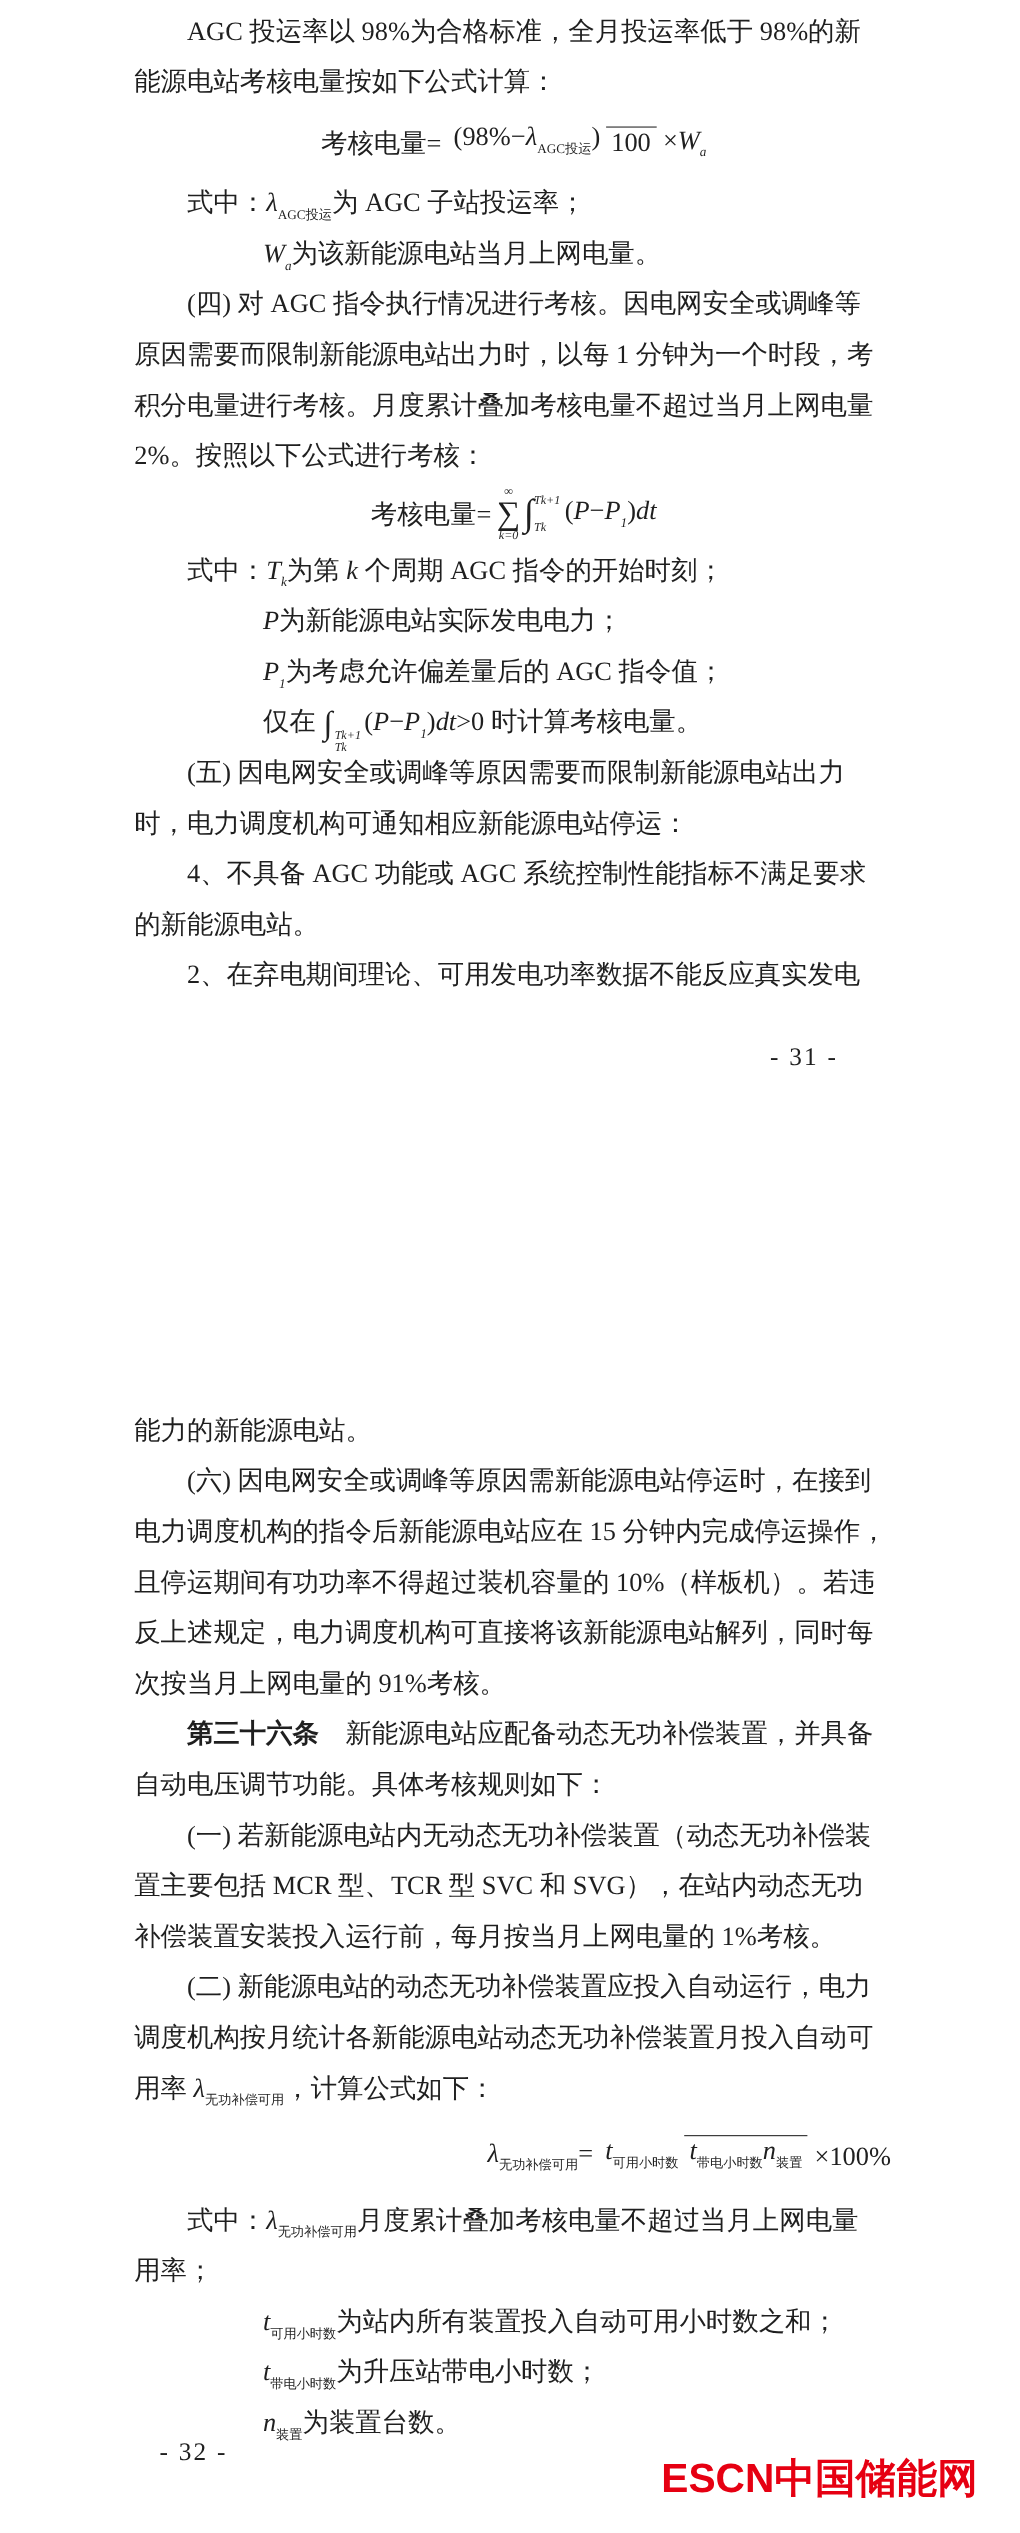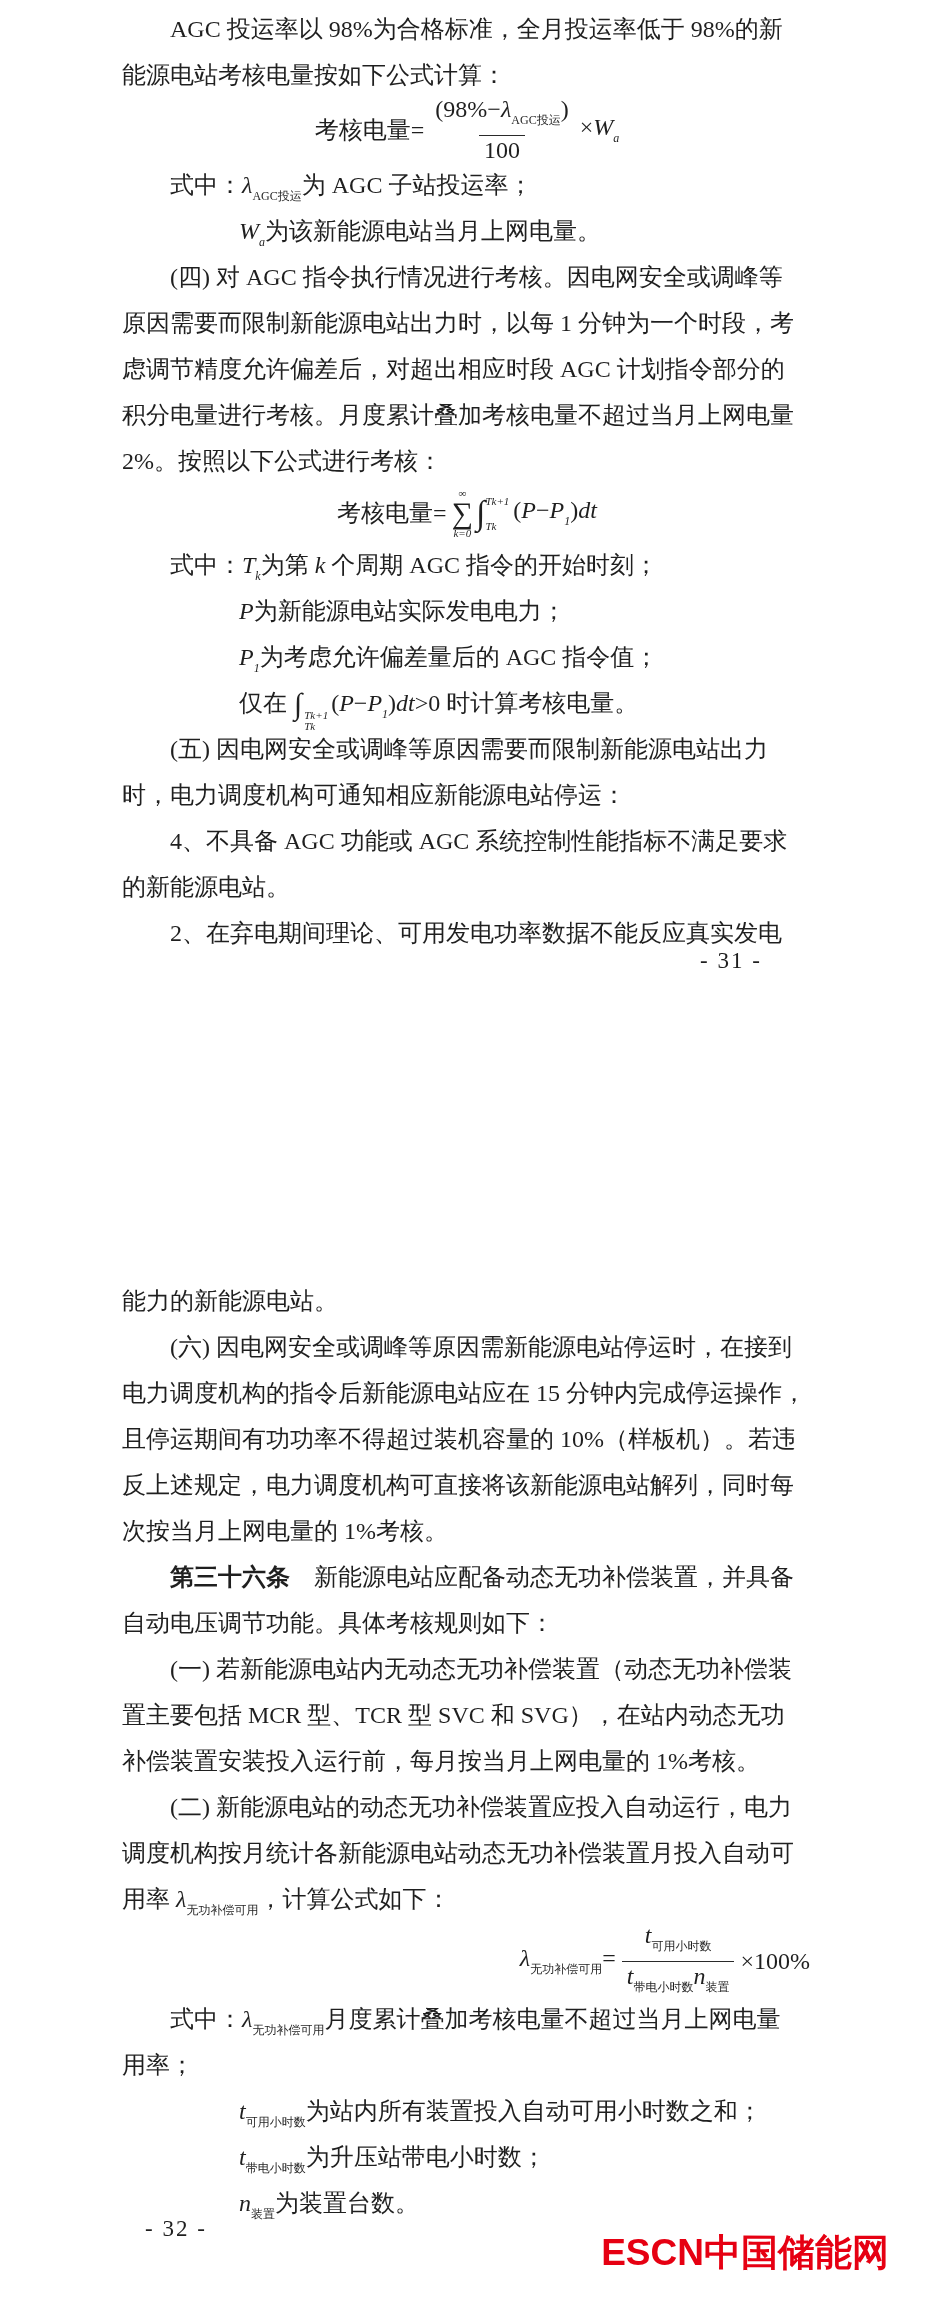--- a/index.html
+++ b/index.html
@@ -20,21 +20,21 @@
   .isub { font-style:italic; font-size:12px; vertical-align:-7px; }
   .bigint { font-size:30px; font-style:italic; vertical-align:-3px; padding:0 1px; }
   .tstack { display:inline-flex; flex-direction:column; align-items:flex-start;
             vertical-align:-8px; font-size:11px; font-style:italic; line-height:11px; margin:0 3px 0 1px; }
   
   .formula { display:flex; justify-content:center; align-items:center; font-size:24px; }
   .f1 { height:64px; }
   .f2 { height:58px; }
   .f3 { height:70px; margin-top:4px;justify-content:flex-end; }
   .fpart { padding:0 2px;font-family:Liberation Serif, serif; }
-  .frac { display:inline-flex; flex-direction:column; align-items:center; margin:0 4px; }
+  .frac { display:inline-flex; flex-direction:row; align-items:center; margin:0 4px; }
   .frac .num, .frac .den { line-height:29px; padding:0 5px; }
   .frac .den { border-top:1.6px solid #2a2a2a; }
   .sig { display:inline-flex; flex-direction:column; align-items:center; line-height:1; margin:0 3px; }
   .sig .lim { font-size:11px; line-height:12px; font-style:italic; }
   .sig .g { font-size:30px; line-height:28px; font-style:normal; }
   .intw { display:inline-flex; align-items:center; margin-right:2px; }
   .intw .g { font-size:34px; line-height:34px; font-style:italic; }
   .intw .lims { display:inline-flex; flex-direction:column; justify-content:space-between;
                 height:36px; font-size:11px; font-style:italic; line-height:11px; transform:translateY(1px); }
   
@@ -60,21 +60,20 @@
       <span class="num"><span>(98%−</span><span class="i">λ</span><span class="sub">AGC投运</span><span>)</span></span>
       <span class="den"><span>100</span></span>
     </span>
     <span class="fpart"><span>×</span><span class="i">W</span><span class="isub">a</span></span>
   </div>
 
   <div class="line ind1"><span>式中：</span><span class="i">λ</span><span class="sub">AGC投运</span><span>为 AGC 子站投运率；</span></div>
   <div class="line ind2"><span class="i">W</span><span class="isub">a</span><span>为该新能源电站当月上网电量。</span></div>
   <div class="line ind1"><span>(四) 对 AGC 指令执行情况进行考核。因电网安全或调峰等</span></div>
   <div class="line"><span>原因需要而限制新能源电站出力时，以每 1 分钟为一个时段，考</span></div>
-  <div class="line"><span>虑调节精度允许偏差后，对超出相应时段 AGC 计划指令部分的</span></div>
   <div class="line"><span>积分电量进行考核。月度累计叠加考核电量不超过当月上网电量</span></div>
   <div class="line"><span>2%。按照以下公式进行考核：</span></div>
 
   <div class="formula f2">
     <span class="fpart"><span>考核电量</span><span>=</span></span>
     <span class="sig">
       <span class="lim">∞</span>
       <span class="g">∑</span>
       <span class="lim">k=0</span>
     </span>
@@ -103,21 +102,21 @@
 </section>
 
 <div class="pagenum pn31">- 31 -</div>
 
 <section class="content page32">
   <div class="line"><span>能力的新能源电站。</span></div>
   <div class="line ind1"><span>(六) 因电网安全或调峰等原因需新能源电站停运时，在接到</span></div>
   <div class="line"><span>电力调度机构的指令后新能源电站应在 15 分钟内完成停运操作，</span></div>
   <div class="line"><span>且停运期间有功功率不得超过装机容量的 10%（样板机）。若违</span></div>
   <div class="line"><span>反上述规定，电力调度机构可直接将该新能源电站解列，同时每</span></div>
-  <div class="line"><span>次按当月上网电量的 1%考核。</span></div>
+  <div class="line"><span>次按当月上网电量的 91%考核。</span></div>
   <div class="line ind1"><span class="b">第三十六条</span><span>　新能源电站应配备动态无功补偿装置，并具备</span></div>
   <div class="line"><span>自动电压调节功能。具体考核规则如下：</span></div>
   <div class="line ind1"><span>(一) 若新能源电站内无动态无功补偿装置（动态无功补偿装</span></div>
   <div class="line"><span>置主要包括 MCR 型、TCR 型 SVC 和 SVG），在站内动态无功</span></div>
   <div class="line"><span>补偿装置安装投入运行前，每月按当月上网电量的 1%考核。</span></div>
   <div class="line ind1"><span>(二) 新能源电站的动态无功补偿装置应投入自动运行，电力</span></div>
   <div class="line"><span>调度机构按月统计各新能源电站动态无功补偿装置月投入自动可</span></div>
   <div class="line"><span>用率 </span><span class="i">λ</span><span class="sub">无功补偿可用</span><span>，计算公式如下：</span></div>
 
   <div class="formula f3">

